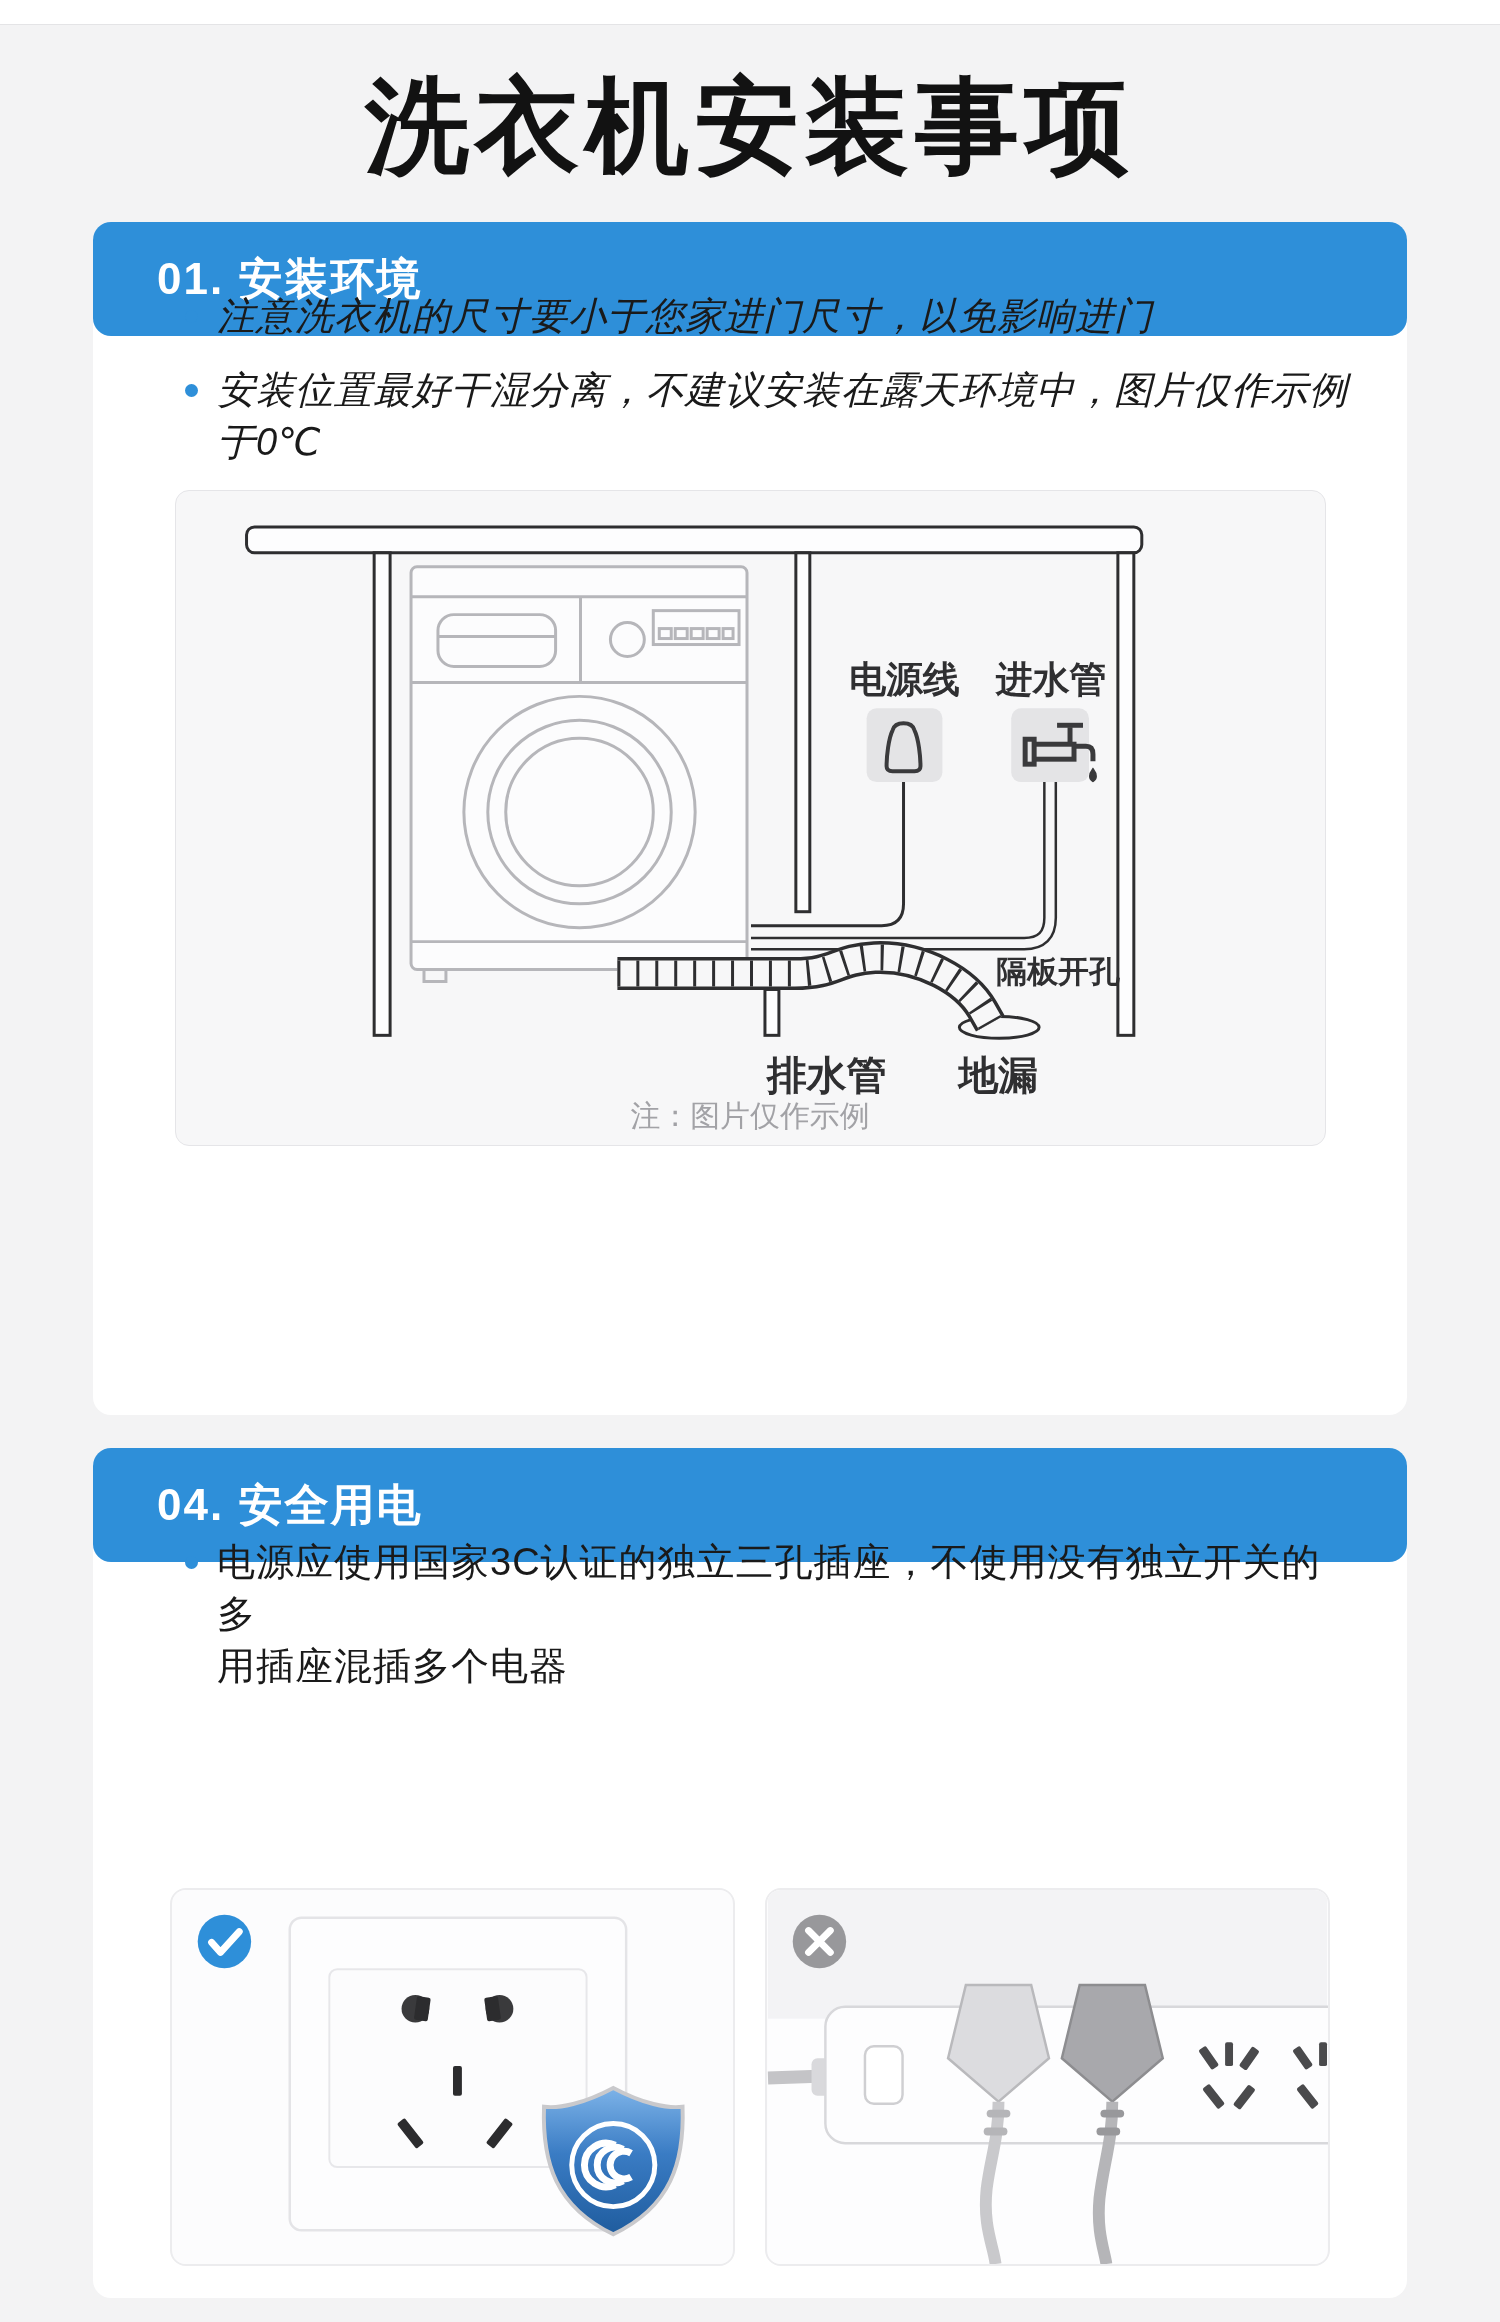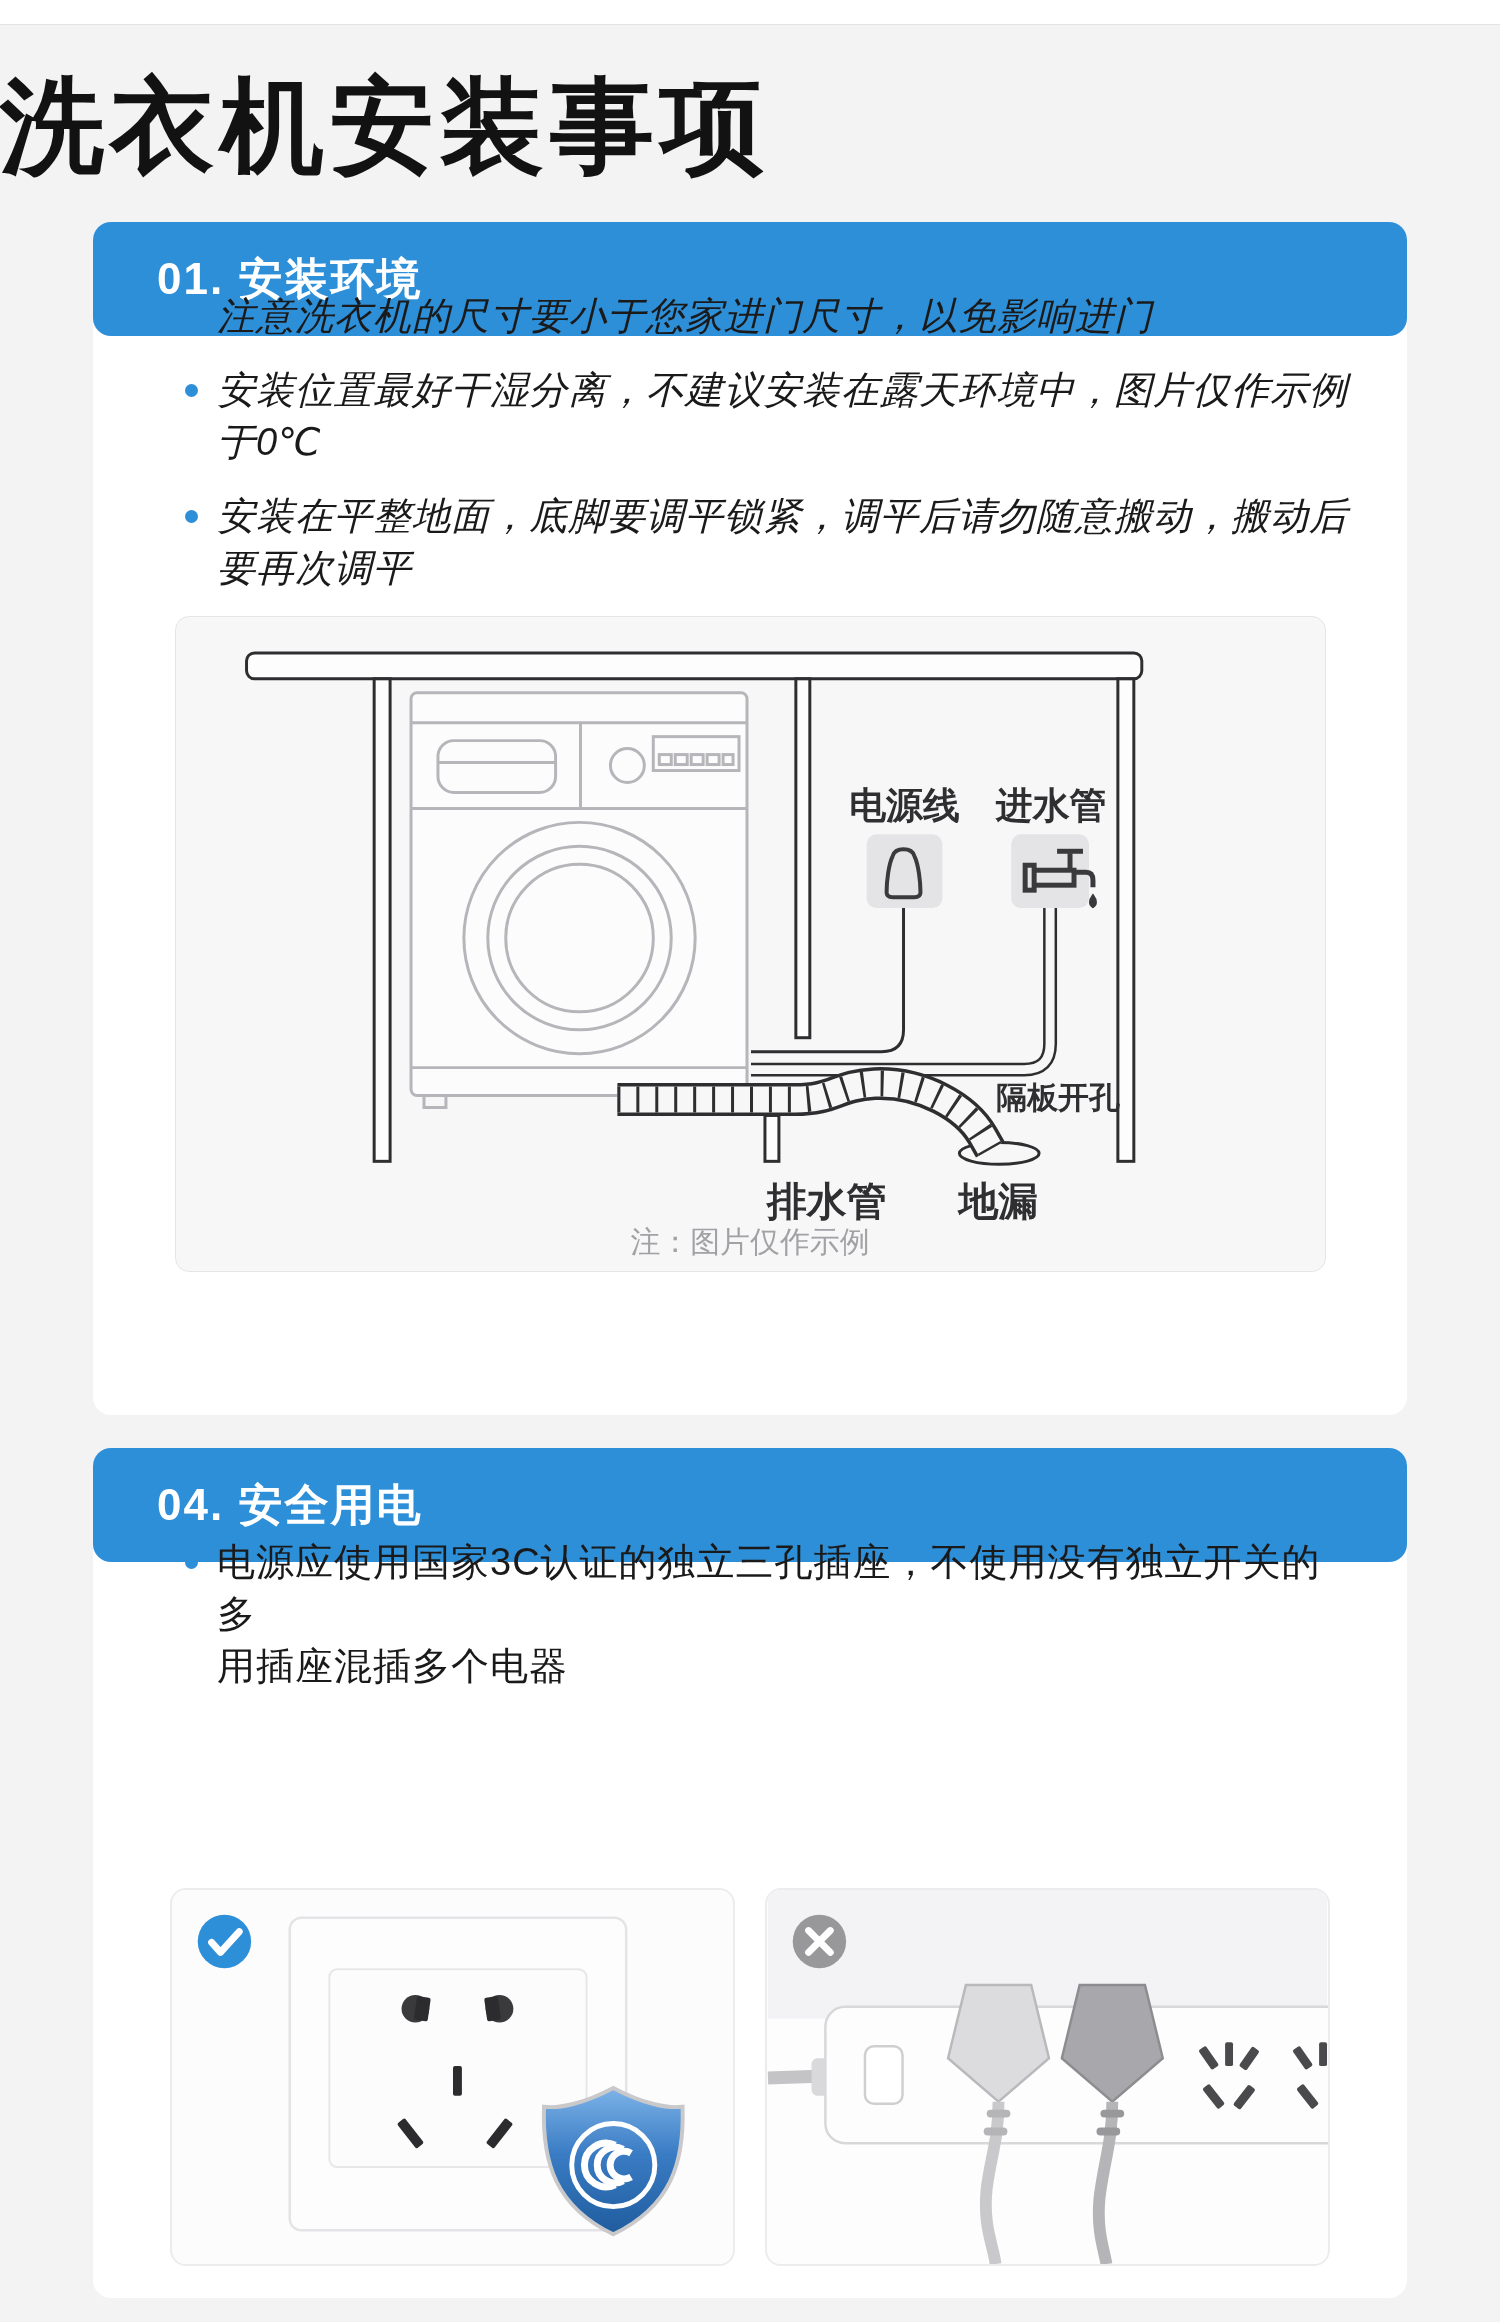--- a/index.html
+++ b/index.html
@@ -9,21 +9,21 @@
     background:#f3f3f4;
     font-family:"Liberation Sans","DejaVu Sans",sans-serif;
     color:#141414; overflow:hidden;
   }
   .topbar{
     position:absolute; top:0; left:0; width:1500px; height:24px;
     background:#ffffff; border-bottom:1px solid #e4e4e6;
   }
   .page-title{
     position:absolute; top:58px; left:0; width:1500px; margin:0;
-    text-align:left; font-size:104px; font-weight:700; letter-spacing:6px;
+    text-align:center; font-size:104px; font-weight:700; letter-spacing:6px;
     color:#121212;
   }
   .card{
     position:absolute; left:93px; width:1314px;
     background:#ffffff; border-radius:18px;
   }
   .card1{ top:222px; height:1193px; }
   .card2{ top:1448px; height:850px; }
   .sec-header{
     position:absolute; top:0; left:0; width:1314px; height:114px;
@@ -72,22 +72,20 @@
 
 <section class="card card1">
   <header class="sec-header">
     <span>01. 安装环境</span>
   </header>
 
   <ul class="bullets">
     <li>注意洗衣机的尺寸要小于您家进门尺寸，以免影响进门</li>
     <li>安装位置最好干湿分离，不建议安装在露天环境中，图片仅作示例
 于0℃</li>
-    <li>安装在平整地面，底脚要调平锁紧，调平后请勿随意搬动，搬动后
-要再次调平</li>
   </ul>
 
   <div class="diagram">
     <svg width="1149" height="654" viewBox="0 0 1151 656">
 
       <rect x="70" y="36" width="898" height="26" rx="8" fill="#fdfdfe" stroke="#2e2e30" stroke-width="3"></rect>
 
       <rect x="198" y="62" width="16" height="484" fill="#fdfdfe" stroke="#2e2e30" stroke-width="3"></rect>
       <rect x="944" y="62" width="16" height="484" fill="#fdfdfe" stroke="#2e2e30" stroke-width="3"></rect>
       <rect x="621" y="62" width="14" height="360" fill="#fdfdfe" stroke="#2e2e30" stroke-width="3"></rect>

